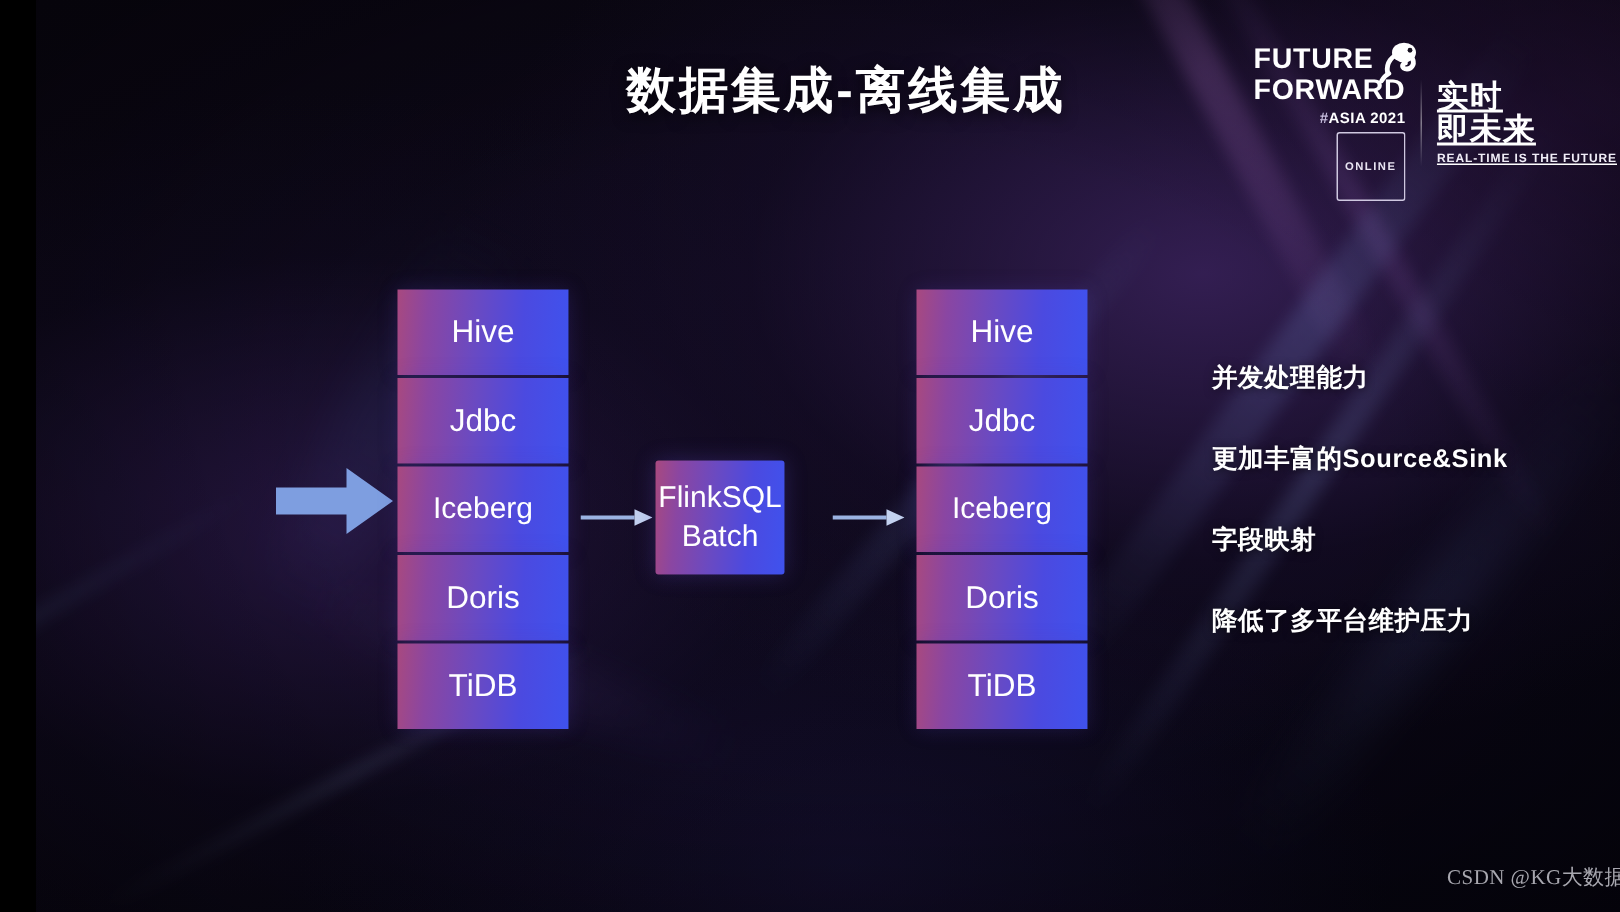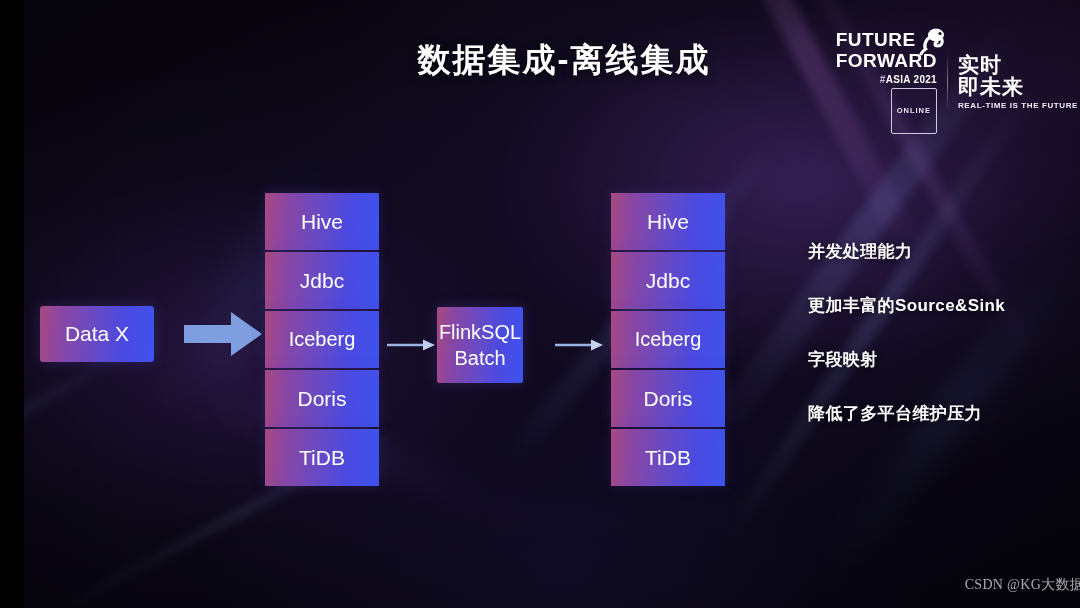--- a/index.html
+++ b/index.html
@@ -117,21 +117,21 @@
   }
   .squirrel {
     position: absolute;
     left: 78px; top: -4px;
     width: 34px; height: 30px;
   }
   .logo-divider {
     width: 1px; height: 58px;
     background: linear-gradient(180deg, rgba(255,255,255,0) 0%, rgba(255,255,255,.45) 50%, rgba(255,255,255,0) 100%);
   }
-  .logo-right { color: #fff; line-height: 1.05; text-align: left; }
+  .logo-right { color: #fff; line-height: 1.05; text-align: left; text-decoration: underline; }
   .cn1, .cn2 { font-size: 21px; font-weight: 800; letter-spacing: 1px; }
   .tagline {
     margin-top: 4px;
     font-size: 8px; font-weight: 700;
     letter-spacing: .6px;
     color: #f0edf7;
   }
 
   
   .box {
@@ -259,23 +259,20 @@
       </div>
     </div>
     <div class="logo-divider"></div>
     <div class="logo-right">
       <div class="cn1">实时</div>
       <div class="cn2">即未来</div>
       <div class="tagline">REAL-TIME IS THE FUTURE</div>
     </div>
   </div>
 
-  <div class="box grad datax">
-    <span>Data X</span>
-  </div>
 
   <svg class="block-arrow" viewBox="0 0 78 48">
     <path d="M0 15 L47 15 L47 2 L78 24 L47 46 L47 33 L0 33 Z" fill="#7e9ee0"></path>
   </svg>
 
   <div class="stack stack-left">
     <div class="tile grad">
         <span>Hive</span>
       </div>
     <div class="tile grad">

